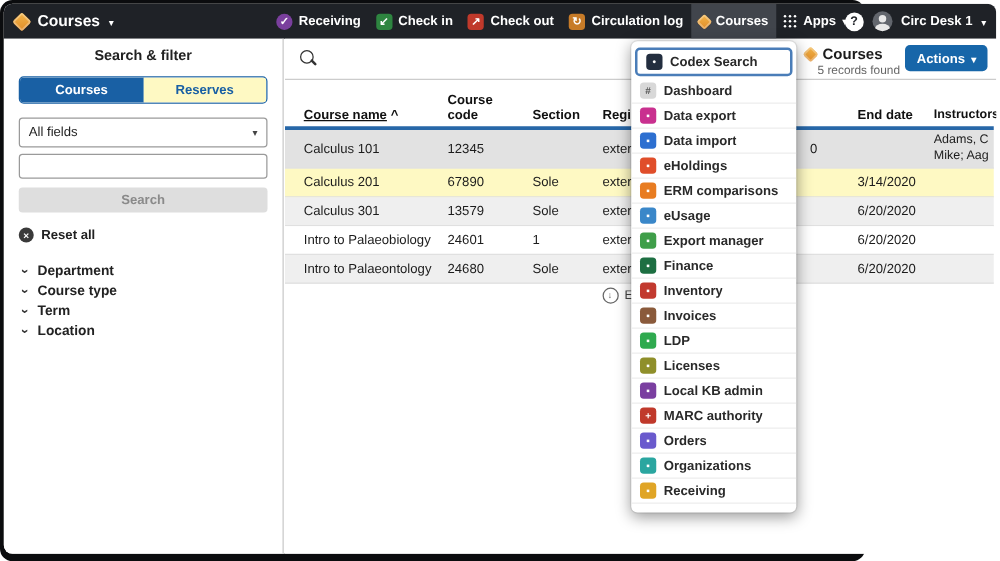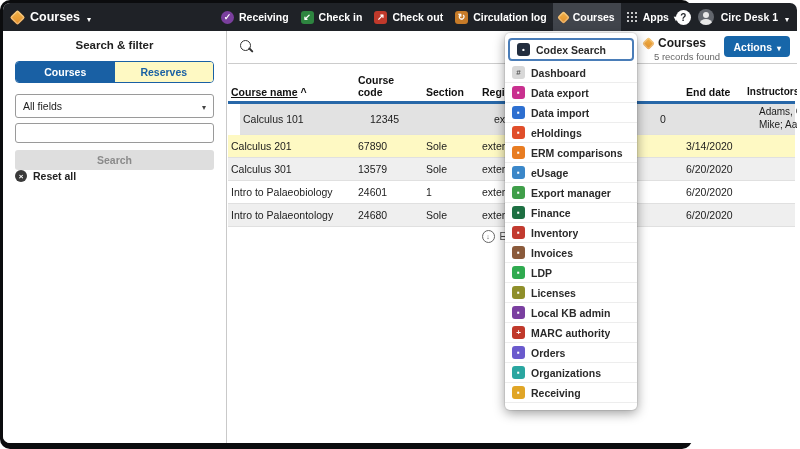--- a/index.html
+++ b/index.html
@@ -31,21 +31,21 @@
 
   
   .sidebar{position:absolute;left:0;top:28px;width:224px;bottom:0;background:#fff;border-right:1px solid #c9c9c9;padding:8px 12px;box-sizing:border-box}
   .sb-title{text-align:center;font-size:11.5px;font-weight:bold;color:#222;margin-bottom:10px}
   .tabs{display:flex;height:20px;border:1px solid #1960a4;border-radius:4px;overflow:hidden;margin-bottom:11px}
   .tab{flex:1;display:flex;align-items:center;justify-content:center;font-size:10.5px;font-weight:bold;color:#1960a4;background:#fef9c3;cursor:pointer}
   .tab.active{background:#1960a4;color:#fff}
   .select{height:22px;border:1px solid #9a9a9a;border-radius:3px;display:flex;align-items:center;justify-content:space-between;padding:0 7px;font-size:10.5px;color:#222;margin-bottom:5px;cursor:pointer}
   .select .caret::after{color:#444}
   .tinput{height:20px;border:1px solid #9a9a9a;border-radius:3px;width:100%;box-sizing:border-box;margin-bottom:7px;font-size:10.5px;padding:0 6px;font-family:"Liberation Sans",sans-serif}
-  .search-btn{height:20px;background:#dedede;border-radius:3px;display:flex;align-items:center;justify-content:center;font-size:10.5px;font-weight:bold;color:#8a8a8a;cursor:pointer}
+  .search-btn{height:20px;background:#dedede;border-radius:3px;display:flex;align-items:center;justify-content:center;font-size:10.5px;font-weight:bold;color:#8a8a8a;margin-bottom:12px;cursor:pointer}
   .reset{display:flex;align-items:center;gap:6px;font-size:10.5px;font-weight:bold;color:#222;margin-bottom:15px;cursor:pointer}
   .reset-ic{width:12px;height:12px;border-radius:50%;background:#3a3a3a;color:#fff;font-size:8px;display:flex;align-items:center;justify-content:center;flex:none}
   .reset-ic::before{content:"×"}
   .acc{display:flex;align-items:center;gap:6px;height:16px;font-size:11px;font-weight:bold;color:#222;cursor:pointer}
   .chev{display:inline-block;width:9px;text-align:center;color:#333;font-weight:bold;font-size:11px}
   .chev::before{content:"›";display:inline-block;transform:rotate(90deg)}
 
   
   .pane{position:absolute;left:225px;top:28px;right:0;bottom:0;background:#fff}
   .pane-header{position:absolute;left:0;top:0;right:0;height:32px;border-bottom:1px solid #ccc}
@@ -55,21 +55,21 @@
   .results-count{position:absolute;left:404px;top:20px;width:110px;text-align:center;font-size:9.5px;color:#666}
   .actions{position:absolute;right:7px;top:5px;height:21px;padding:0 9px;background:#1766a9;border-radius:4px;color:#fff;font-size:10.5px;font-weight:bold;display:flex;align-items:center;gap:5px;cursor:pointer}
   .thead{position:absolute;left:0;top:32px;right:2px;height:38px}
   .hcell{position:absolute;bottom:3px;font-size:10.5px;font-weight:bold;color:#111;line-height:1.15}
   .sorted{text-decoration:underline}
   .sort-ind{margin-left:3px;font-weight:bold}
   .hrule{position:absolute;left:0;top:70px;right:2px;height:3px;background:#2767a8}
   .rows{position:absolute;left:0;top:73px;right:2px}
   .trow{position:relative;border-bottom:1px solid #e0e0e0;cursor:pointer}
   .cell{position:absolute;top:0;bottom:0;display:flex;align-items:center;font-size:10.5px;color:#1c1c1c;white-space:nowrap;overflow:hidden}
-  .c-name{left:3px;width:118px}
+  .c-name{left:15px;width:118px}
   .c-code{left:130px;width:58px}
   .c-sec{left:198px;width:52px}
   .c-reg{left:254px;width:150px}
   .c-frag{left:420px;width:34px}
   .c-end{left:458px;width:60px}
   .c-ins{left:519px;width:49px;display:block;padding-top:2px;font-size:10px;line-height:1.25}
   .c-ins span{display:block;white-space:nowrap}
   .hc-code{width:46px;white-space:normal}
   .eol{position:absolute;left:50%;transform:translateX(-50%);top:199px;display:flex;align-items:center;gap:5px;font-size:10px;color:#444;white-space:nowrap}
   .eol-ic{width:11px;height:11px;border:1px solid #666;border-radius:50%;font-size:7px;color:#555;display:flex;align-items:center;justify-content:center;flex:none}
@@ -140,20 +140,42 @@
       <div class="select">
         <span>All fields</span>
         <span class="caret"></span>
       </div>
       <input class="tinput" type="text" value="" style="">
       <div class="search-btn">Search</div>
       <div class="reset">
         <span class="reset-ic"></span>
         <span>Reset all</span>
       </div>
+      <div>
+
+          <div class="acc">
+            <span class="chev"></span>
+            <span>Department</span>
+          </div>
+
+          <div class="acc">
+            <span class="chev"></span>
+            <span>Course type</span>
+          </div>
+
+          <div class="acc">
+            <span class="chev"></span>
+            <span>Term</span>
+          </div>
+
+          <div class="acc">
+            <span class="chev"></span>
+            <span>Location</span>
+          </div>
+        </div>
     </div>
 
     <div class="pane">
       <div class="pane-header">
         <span class="mag"></span>
         <div class="results-title">
           <span class="diamond sm"></span>
           <span>Courses</span>
         </div>
         <div class="results-count">5 records found</div>
@@ -168,21 +190,21 @@
         <span class="hcell c-code hc-code">Course code</span>
         <span class="hcell c-sec">Section</span>
         <span class="hcell c-reg">Regi</span>
         <span class="hcell c-end">End date</span>
         <span class="hcell c-ins">Instructors</span>
       </div>
       <div class="hrule"></div>
 
       <div class="rows">
 
-          <div class="trow" style="height: 30px; background: rgb(226, 226, 226); margin-left: 12px;">
+          <div class="trow" style="height: 30px; background: rgb(226, 226, 226);">
             <span class="cell c-name">Calculus 101</span>
             <span class="cell c-code">12345</span>
             <span class="cell c-reg">exter</span>
             <span class="cell c-frag">0</span>
             <span class="cell c-ins">
               <span>Adams, C</span>
               <span>Mike; Aag</span>
             </span>
           </div>
 

